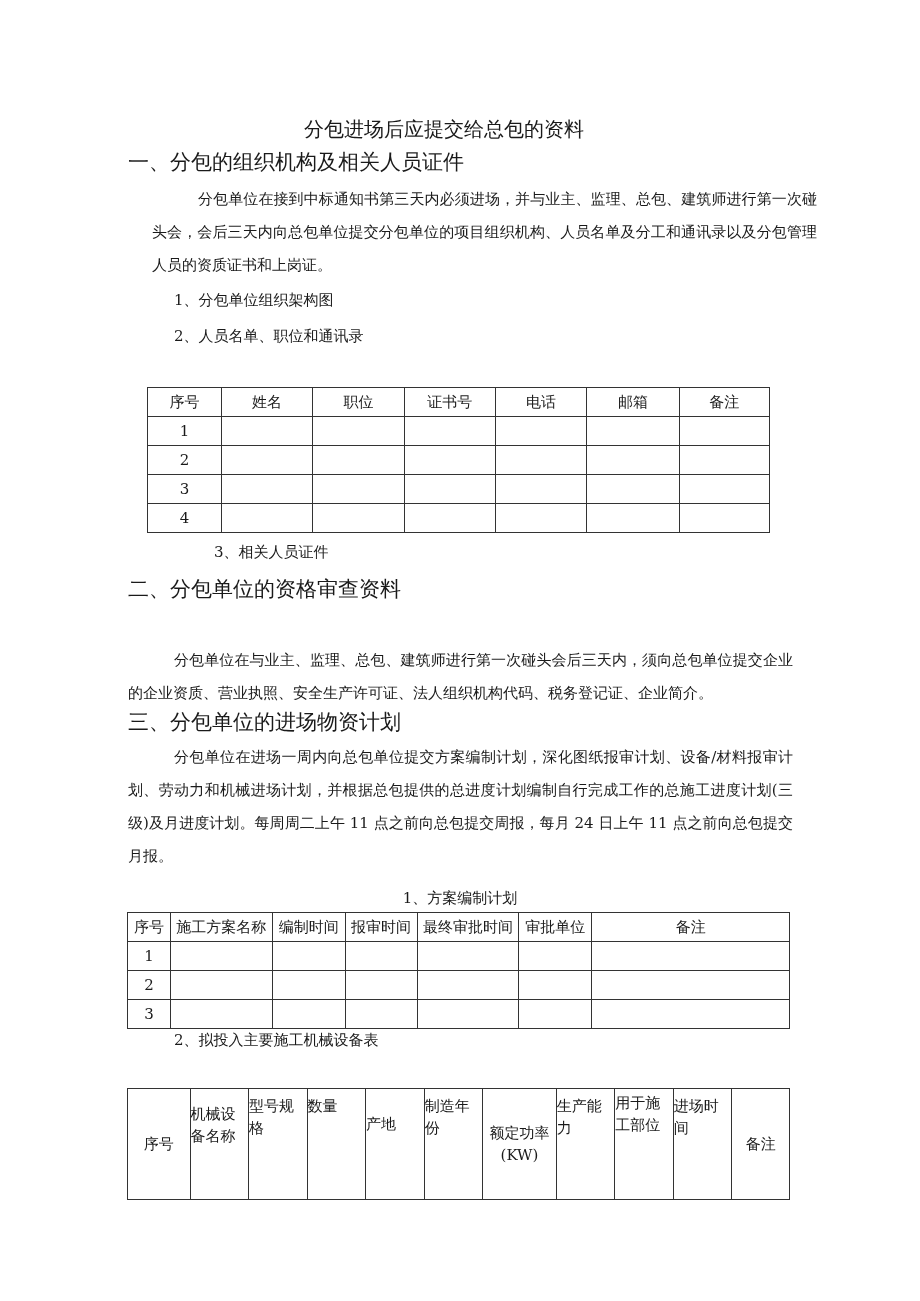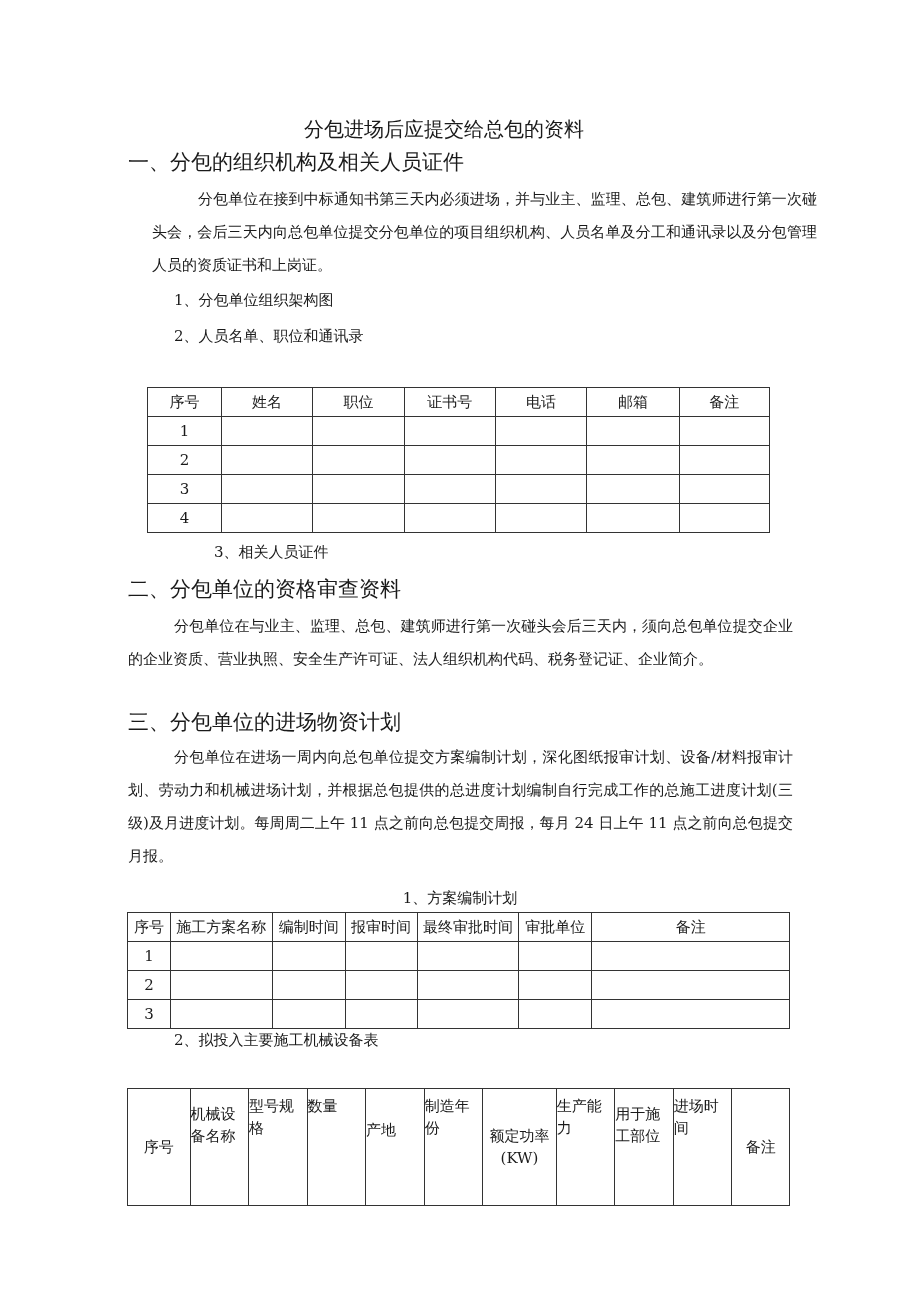--- a/index.html
+++ b/index.html
@@ -86,21 +86,21 @@
         <td></td>
         <td></td>
         <td></td>
   </tr>
 </tbody>
   </table>
 
 <div class="abs item" style="top:543px;margin-left:40px;">3、相关人员证件</div>
 
 <div class="abs h1" style="top:575px;">二、分包单位的资格审查资料</div>
-<div class="abs para" style="top:610px;">分包单位在与业主、监理、总包、建筑师进行第一次碰头会后三天内，须向总包单位提交企业的企业资质、营业执照、安全生产许可证、法人组织机构代码、税务登记证、企业简介。</div>
+<div class="abs para" style="top:644px;">分包单位在与业主、监理、总包、建筑师进行第一次碰头会后三天内，须向总包单位提交企业的企业资质、营业执照、安全生产许可证、法人组织机构代码、税务登记证、企业简介。</div>
 
 <div class="abs h1" style="top:708px;">三、分包单位的进场物资计划</div>
 <div class="abs para" style="top:741px;">分包单位在进场一周内向总包单位提交方案编制计划，深化图纸报审计划、设备/材料报审计划、劳动力和机械进场计划，并根据总包提供的总进度计划编制自行完成工作的总施工进度计划(三级)及月进度计划。每周周二上午 11 点之前向总包提交周报，每月 24 日上午 11 点之前向总包提交月报。</div>
 
 <div class="abs caption" style="top:889px;">1、方案编制计划</div>
 
 <table class="t2">
   <colgroup>
       <col style="width:43px">
       <col style="width:102px">
@@ -165,22 +165,22 @@
       <col style="width:58px">
       <col style="width:58px">
       <col style="width:57px">
     </colgroup>
   <tbody>
       <tr>
     <th>序号</th>
     <th class="l" style="padding-top:14px">机械设备名称</th>
     <th class="l">型号规格</th>
     <th class="l" style="">数量</th>
-    <th class="l" style="padding-top:30px">产地</th>
+    <th class="l" style="padding-top:24px">产地</th>
     <th class="l">制造年份</th>
     <th>额定功率(KW)</th>
     <th class="l">生产能力</th>
-    <th class="l" style="padding-top:14px">用于施工部位</th>
+    <th class="l" style="padding-top:3px">用于施工部位</th>
     <th class="l">进场时间</th>
     <th>备注</th>
   </tr>
 </tbody>
   </table>
 
 </body></html>

